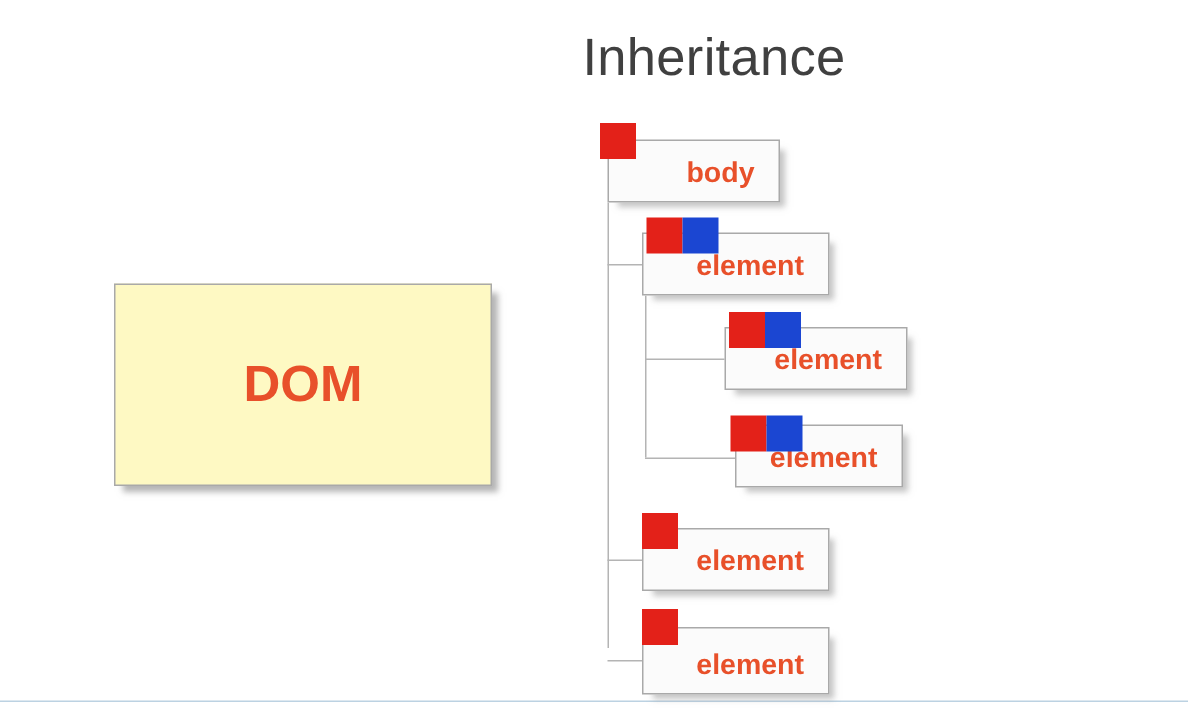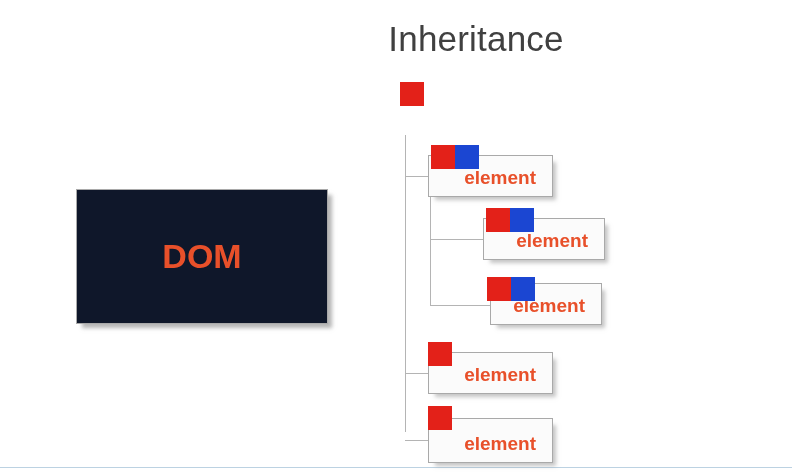--- a/index.html
+++ b/index.html
@@ -38,21 +38,21 @@
   
   .slide-title span { position: relative; left: 80px; }
 
   
   .dom-card {
     position: absolute;
     left: 76px;
     top: 189px;
     width: 252px;
     height: 135px;
-    background: #0f172a;
+    background: #fef9c3;
     border: 1px solid #a9a9a9;
     box-shadow: 5px 5px 4px -1px rgba(120,120,120,0.55);
     box-sizing: border-box;
     display: flex;
     flex-direction: column;
     align-items: center;
     justify-content: center;
   }
   .dom-card .line {
     color: #e8502a;
@@ -136,20 +136,23 @@
   </div>
 
   <div class="tree" id="tree-root">
       <div class="conn-v" style="left: 405px; top: 135px; height: 297px;"></div>
       <div class="conn-h" style="left: 405px; top: 176px; width: 24px;"></div>
       <div class="conn-h" style="left: 405px; top: 373px; width: 24px;"></div>
       <div class="conn-h" style="left: 405px; top: 440px; width: 24px;"></div>
       <div class="conn-v" style="left: 430px; top: 197px; height: 108px;"></div>
       <div class="conn-h" style="left: 430px; top: 239px; width: 54px;"></div>
       <div class="conn-h" style="left: 430px; top: 305px; width: 61px;"></div>
+      <div class="node" style="left: 405px; top: 93px; width: 115px; height: 42px; z-index: 10;">
+        <div class="node-label">body</div>
+      </div>
       <div class="chips" style="left: 400px; top: 82px; z-index: 40;">
         <div class="chip red"></div>
       </div>
       <div class="node" style="left: 428px; top: 155px; width: 125px; height: 42px; z-index: 11;">
         <div class="node-label">element</div>
       </div>
       <div class="chips" style="left: 431px; top: 145px; z-index: 41;">
         <div class="chip red"></div>
         <div class="chip blue"></div>
       </div>

